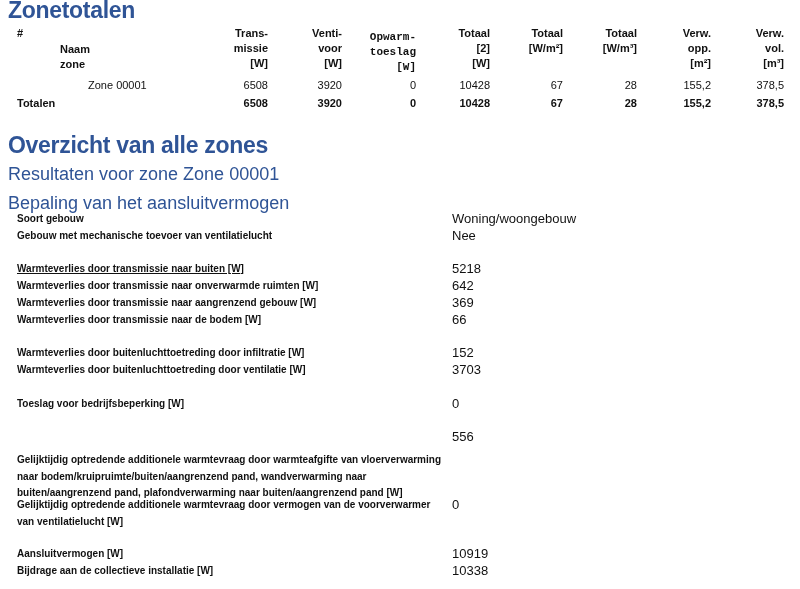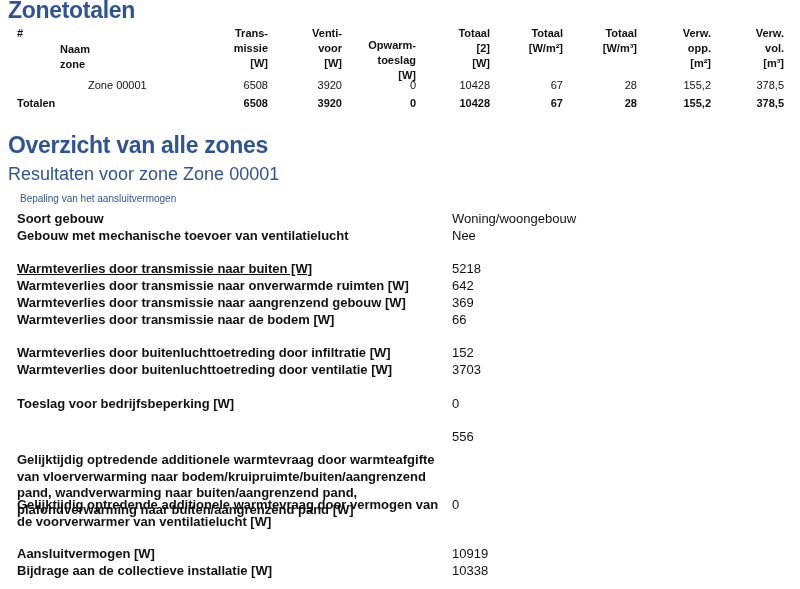--- a/index.html
+++ b/index.html
@@ -1,39 +1,39 @@
 <!DOCTYPE html>
 <html><head>
 <meta charset="utf-8">
 <style>
   html, body { margin:0; padding:0; background:#ffffff; }
   body { width:800px; height:589px; overflow:hidden; position:relative;
          font-family:"Liberation Sans", sans-serif; color:#111; }
   .h1 { position:absolute; left:8px; font-size:23px; font-weight:bold; color:#2f5496; letter-spacing:-0.3px; }
   .h2 { position:absolute; left:8px; font-size:18px; color:#2f5496; }
-  .h3 { position:absolute; left:8px; font-size:10px; color:#2f5496;margin-left:12px; }
+  .h3 { position:absolute; left:8px; font-size:18px; color:#2f5496; }
   .tbl { position:absolute; left:0; top:26px; width:800px; font-size:11px; }
   .cell { position:absolute; text-align:right; line-height:15px; }
   .cell.left { text-align:left; }
   .b { font-weight:bold; }
-  .row { position:absolute; left:17px; font-size:13px; font-weight:bold; line-height:16.5px; }
+  .row { position:absolute; left:17px; font-size:10px; font-weight:bold; line-height:16.5px; }
   .val { position:absolute; left:452px; font-size:13px; line-height:16.5px; }
 </style>
 </head>
 <body>
 
 <div class="h1" style="top:-3px;">Zonetotalen</div>
 
 <div class="tbl">
 
   <div class="cell left b" style="left:17px;top:0;"><span>#</span></div>
   <div class="cell left b" style="left:60px;top:16px;"><span>Naam</span><br><span>zone</span></div>
   <div class="cell b" style="right:532px;top:0;"><span>Trans-</span><br><span>missie</span><br><span>[W]</span></div>
   <div class="cell b" style="right:458px;top:0;"><span>Venti-</span><br><span>voor</span><br><span>[W]</span></div>
-  <div class="cell b" style="right:384px;top:12px;"><span>Opwarm-</span><br><span>toeslag</span><br><span>[W]</span></div>
+  <div class="cell b" style="right:384px;top:4px;font-family:Liberation Mono, monospace;"><span>Opwarm-</span><br><span>toeslag</span><br><span>[W]</span></div>
   <div class="cell b" style="right:310px;top:0;"><span>Totaal</span><br><span>[2]</span><br><span>[W]</span></div>
   <div class="cell b" style="right:237px;top:0;"><span>Totaal</span><br><span>[W/m²]</span></div>
   <div class="cell b" style="right:163px;top:0;"><span>Totaal</span><br><span>[W/m³]</span></div>
   <div class="cell b" style="right:89px;top:0;"><span>Verw.</span><br><span>opp.</span><br><span>[m²]</span></div>
   <div class="cell b" style="right:16px;top:0;"><span>Verw.</span><br><span>vol.</span><br><span>[m³]</span></div>
 
   <div>
     <div class="cell left" style="left:56px;top:52px;margin-left:32px;">Zone 00001</div>
     <div class="cell" style="right:532px;top:52px;">6508</div>
     <div class="cell" style="right:458px;top:52px;">3920</div>

